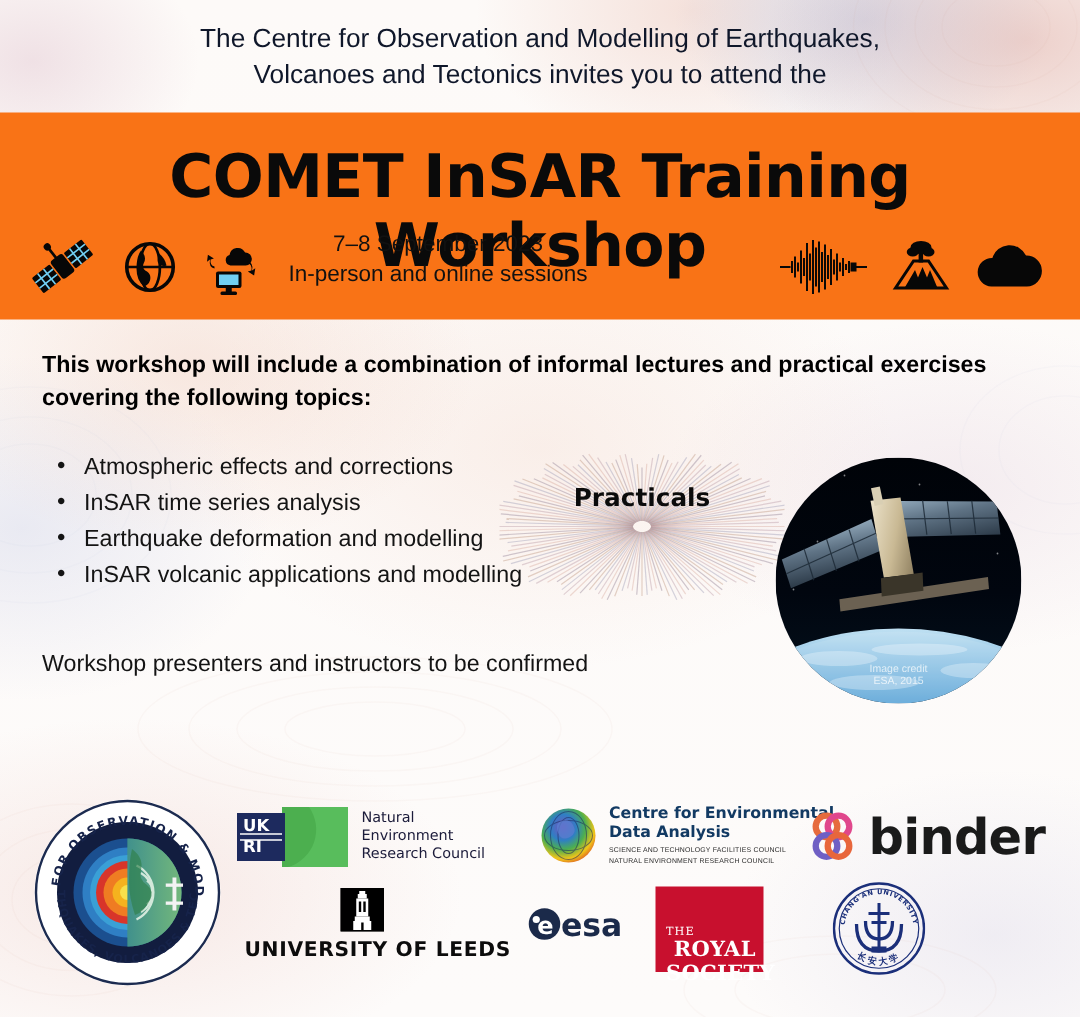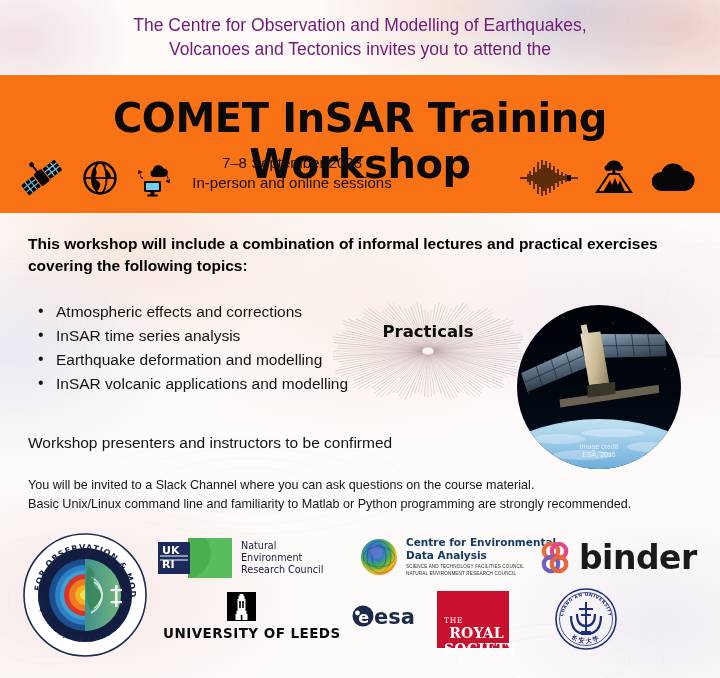--- a/index.html
+++ b/index.html
@@ -44,21 +44,21 @@
   }
   
   .intro {
     position: absolute;
     top: 14px;
     left: 0;
     width: 720px;
     text-align: center;
     font-size: 17.5px;
     line-height: 1.35;
-    color: #701a75;
+    color: #0f172a;
     font-family: "Liberation Sans", sans-serif;
   }
   
   .banner {
     position: absolute;
     top: 75px;
     left: 0;
     width: 720px;
     height: 138px;
     background-color: #f97316;
@@ -447,24 +447,20 @@
 
   <ul class="topics">
     <li>Atmospheric effects and corrections</li>
     <li>InSAR time series analysis</li>
     <li>Earthquake deformation and modelling</li>
     <li>InSAR volcanic applications and modelling</li>
   </ul>
 
   <div class="presenters">Workshop presenters and instructors to be confirmed</div>
 
-  <div class="footnote">
-    <div>You will be invited to a Slack Channel where you can ask questions on the course material.</div>
-    <div>Basic Unix/Linux command line and familiarity to Matlab or Python programming are strongly recommended.</div>
-  </div>
 
   <div class="sunburst-wrap">
     <svg width="190" height="118" viewBox="0 0 190 118" aria-hidden="true">
       <g id="rays" stroke-width="0.8">
           <line x1="101.0" y1="59.0" x2="191.0" y2="59.0" stroke="#c98f7d" stroke-opacity="0.30"></line>
           <line x1="101.0" y1="59.2" x2="195.7" y2="62.0" stroke="#b08a98" stroke-opacity="0.36"></line>
           <line x1="101.0" y1="59.4" x2="195.7" y2="65.0" stroke="#9c9cb5" stroke-opacity="0.42"></line>
           <line x1="100.9" y1="59.5" x2="190.6" y2="67.5" stroke="#c4a08c" stroke-opacity="0.48"></line>
           <line x1="100.9" y1="59.7" x2="184.5" y2="69.7" stroke="#a89aa8" stroke-opacity="0.54"></line>
           <line x1="100.8" y1="59.9" x2="182.2" y2="72.1" stroke="#c98f7d" stroke-opacity="0.30"></line>

